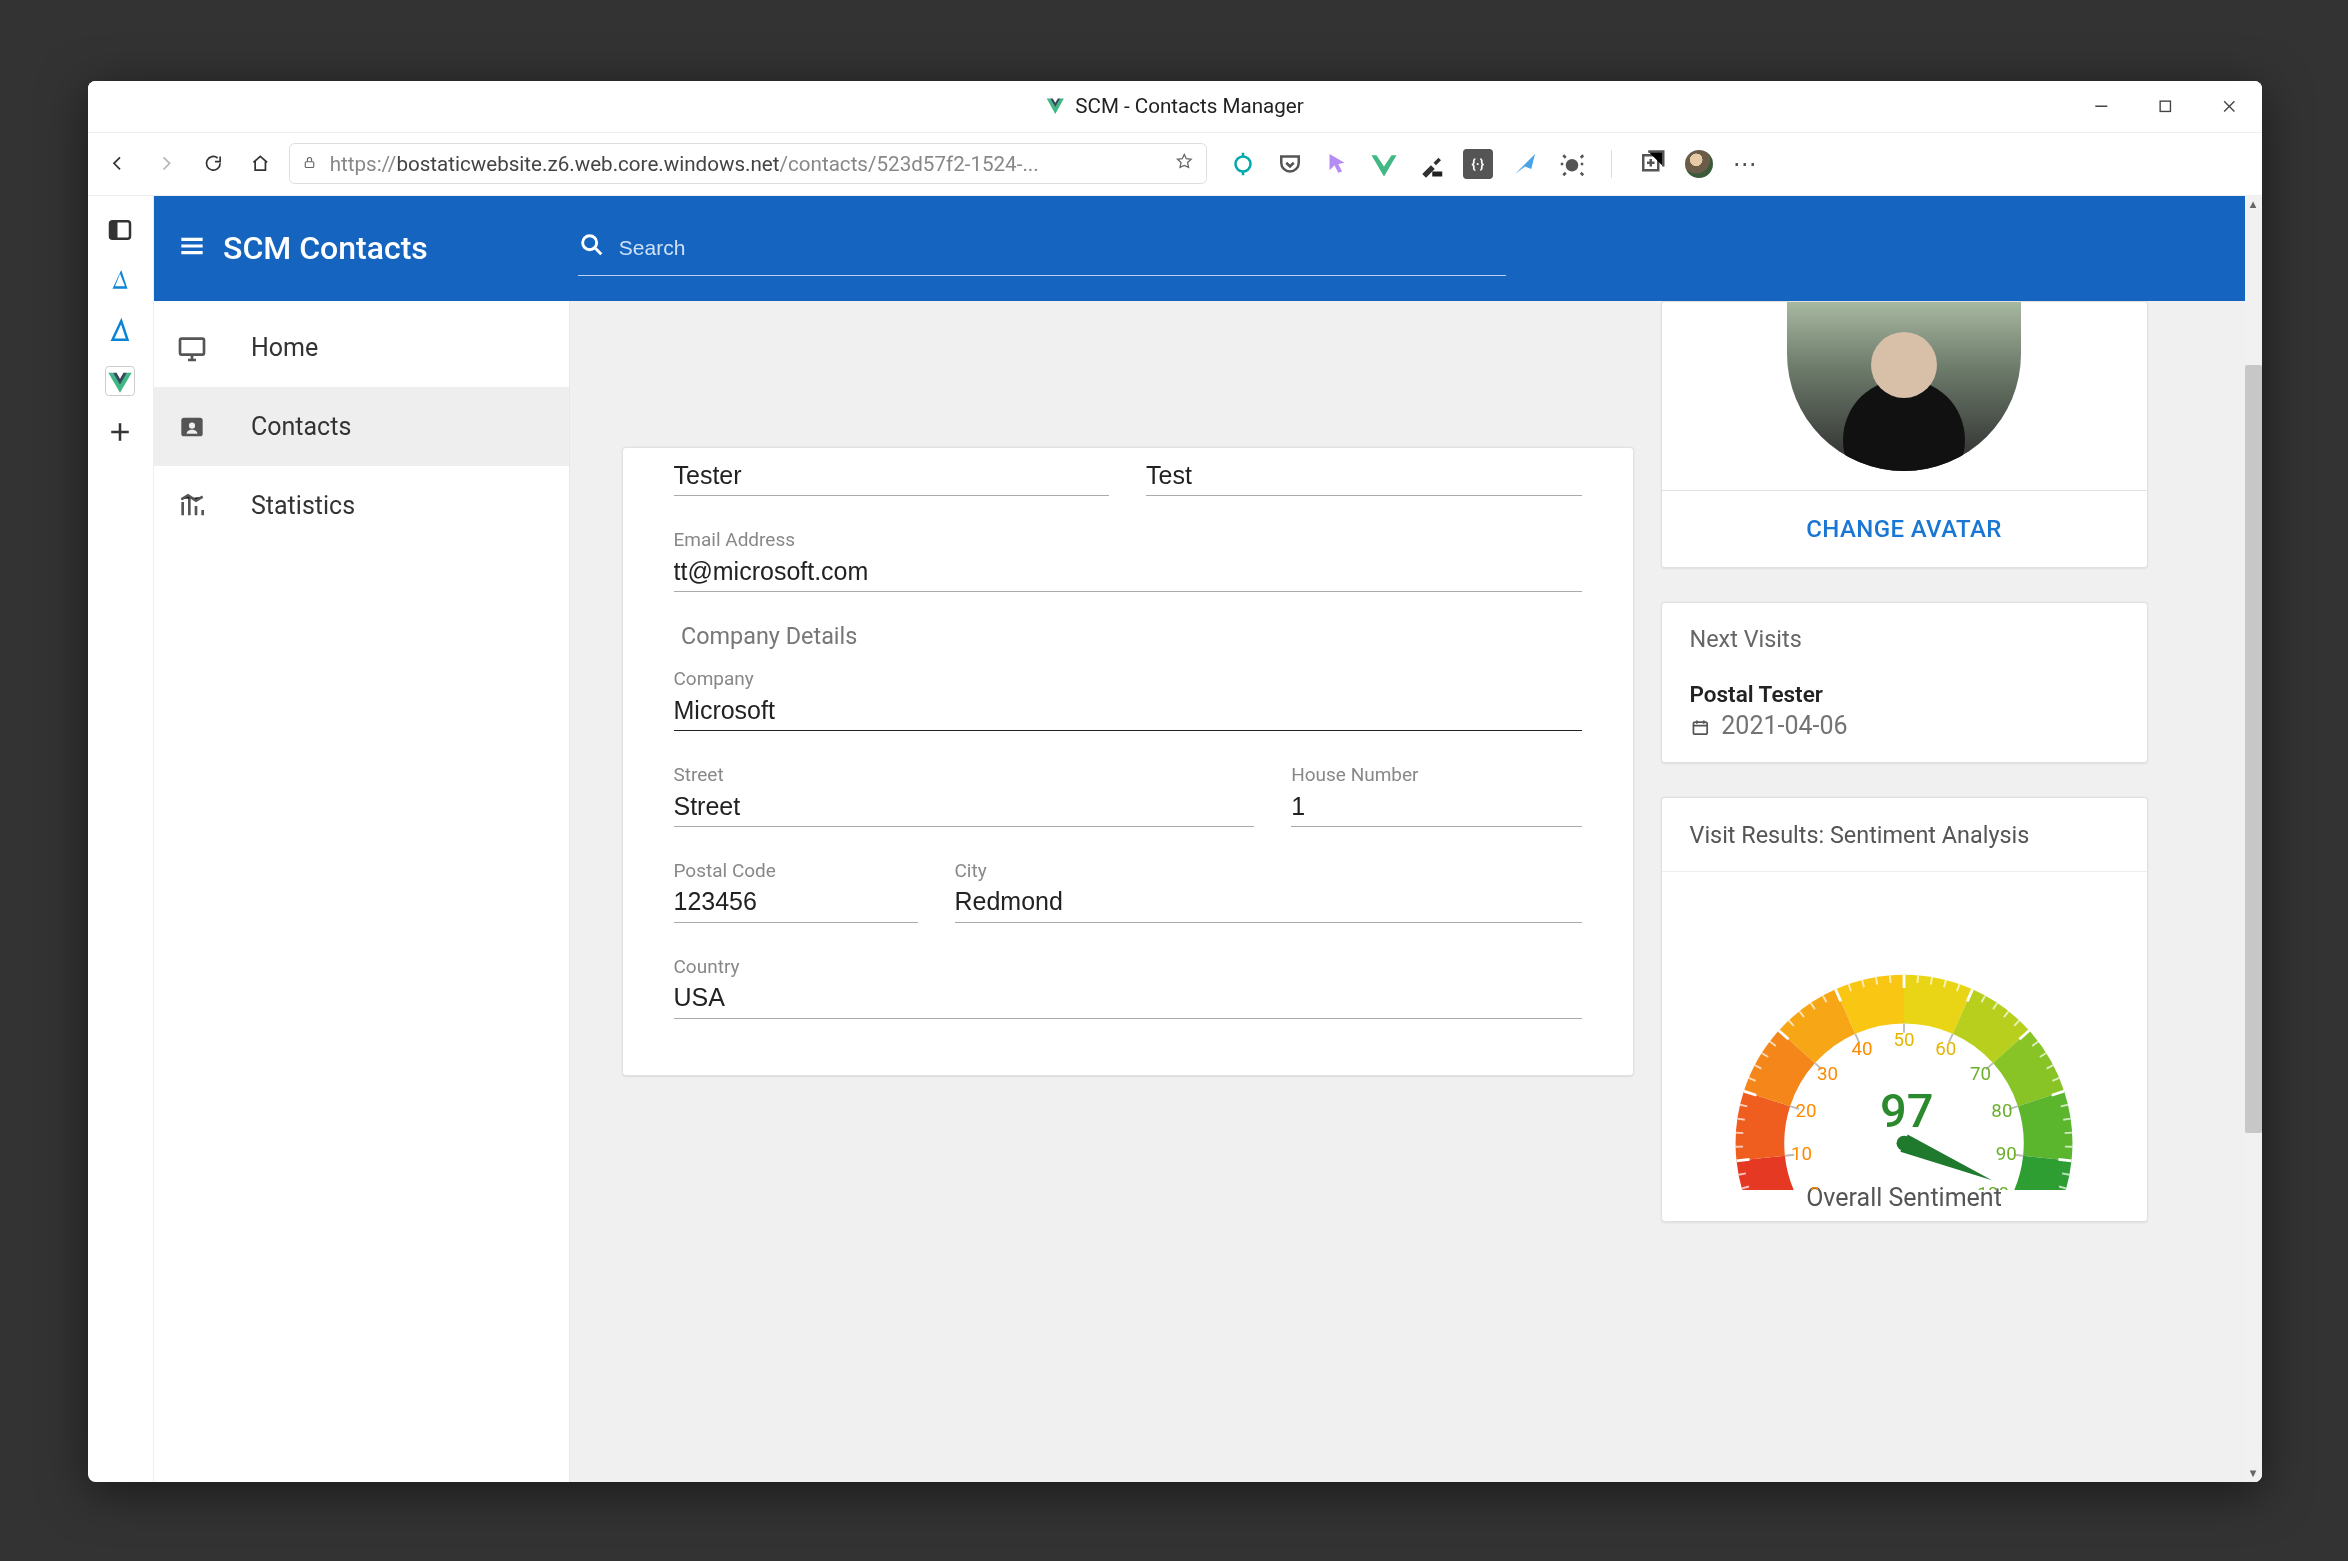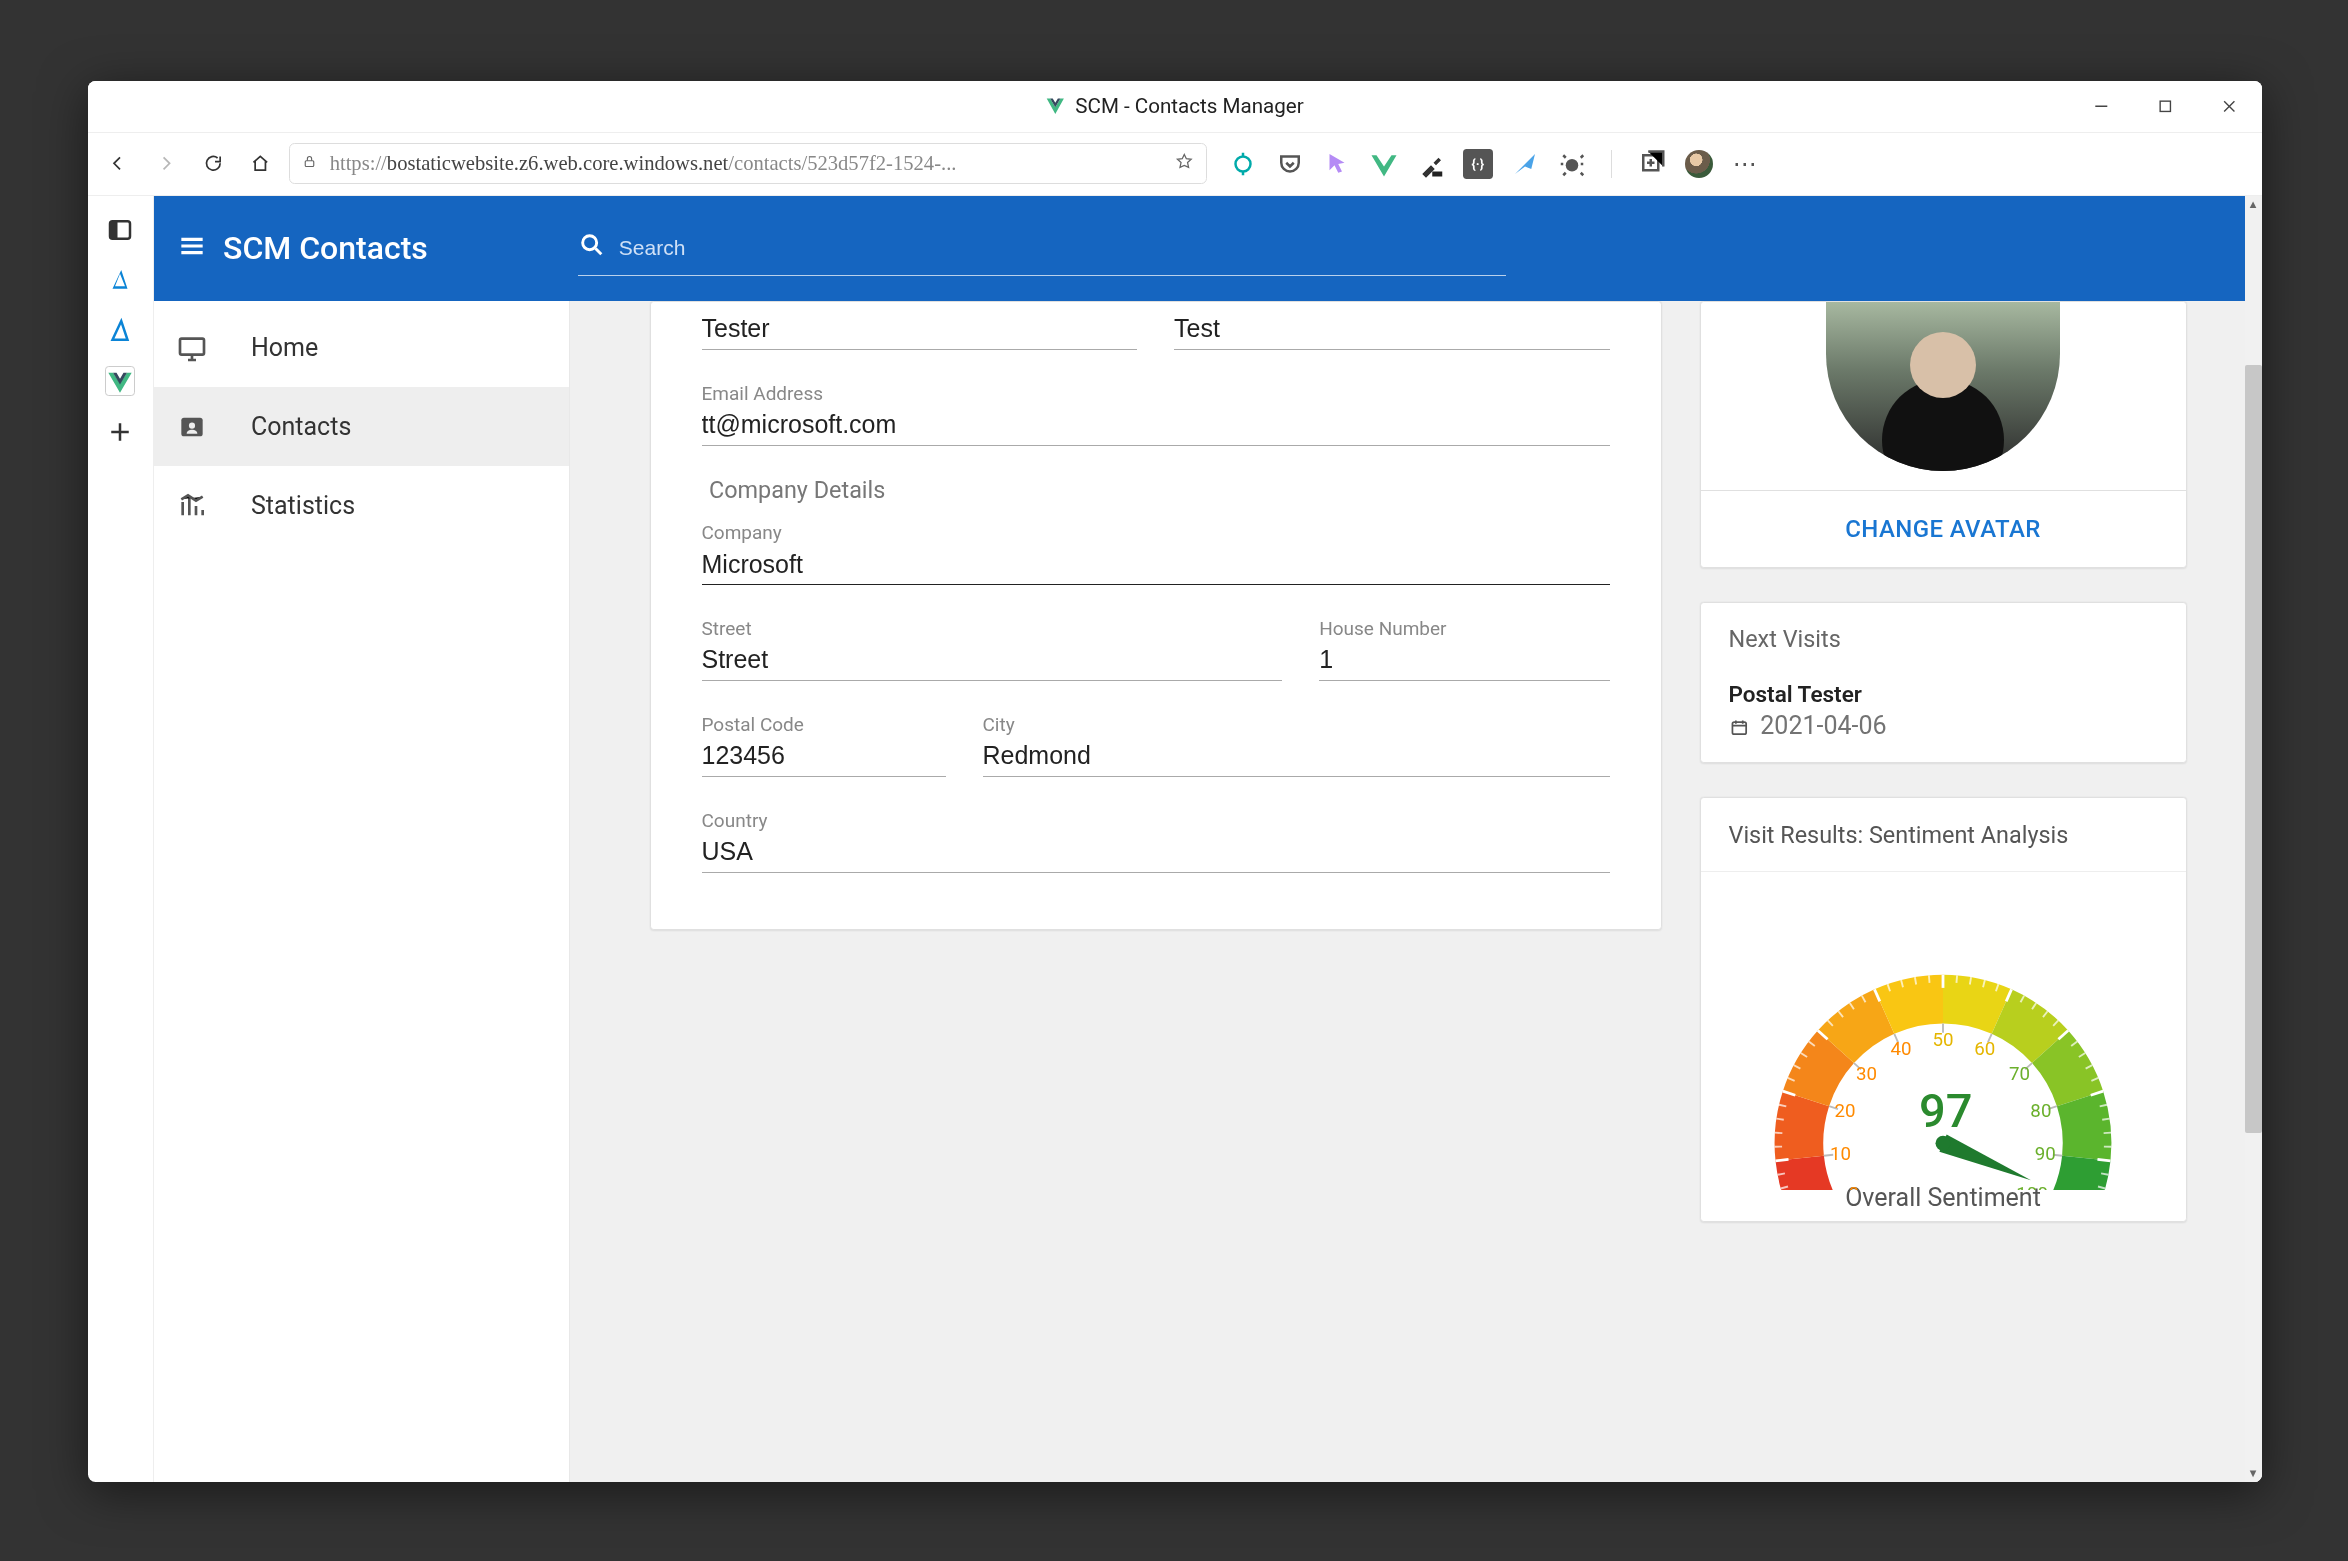--- a/index.html
+++ b/index.html
@@ -61,21 +61,20 @@
     .urlbox {
       flex: 0 0 918px;
       height: 41px;
       border: 0.9px solid #ddd;
       border-radius: 5.6px;
       display:flex; align-items:center;
       padding: 0 11.2px;
       font-size: 20.6px;
       color:#444;
       gap:11.2px;
-      font-family:Liberation Serif, serif;
     }
     .urlbox .url-gray { color:#888; }
     .icon-row { display:flex; gap:17px; align-items:center; margin-left:9.4px;}
     .icon-row .ext-icon{width:30px;height:30px;display:flex;align-items:center;justify-content:center;border-radius:3.7px;}
     .divider-v{width:0.9px;height:28px;background:#ddd;margin:0 7.5px;}
     .urlbar .dots{font-size:24px;letter-spacing:1.9px;}
 
     
     .app-frame { flex:1; display:flex; overflow:hidden; }
     .left-rail {
@@ -121,21 +120,21 @@
       border-right:0.9px solid #e8e8e8;
       padding-top: 7.5px;
     }
     .side-item{
       height:79px;display:flex;align-items:center;padding-left:22.5px;
       font-size:25px;color:#333;gap:43px;
     }
     .side-item .side-icon{width:32px;height:32px;display:flex;align-items:center;justify-content:center;color:#555;}
     .side-item.active{background:#eee;}
     .content-area{flex:1;background:#f0f0f0;padding: 0 52px 37px 52px; overflow:auto;}
-    .content-row{display:flex;gap:38px;align-items:flex-start;margin-left:28px;}
+    .content-row{display:flex;gap:27px;align-items:center;}
     .card{
       background:#fff;border:0.9px solid #e0e0e0;border-radius:3.7px;
       box-shadow:0 0.9px 1.9px rgba(0,0,0,0.08);
     }
 
     
     .main-card{flex: 0 0 1012px;padding:3.7px 51px 28px 51px;}
     .field-row{display:flex;gap:37px;}
     .field{flex:1;margin-top:3.7px;margin-bottom:28px;}
     .field-label{font-size:19px;color:#888;}

